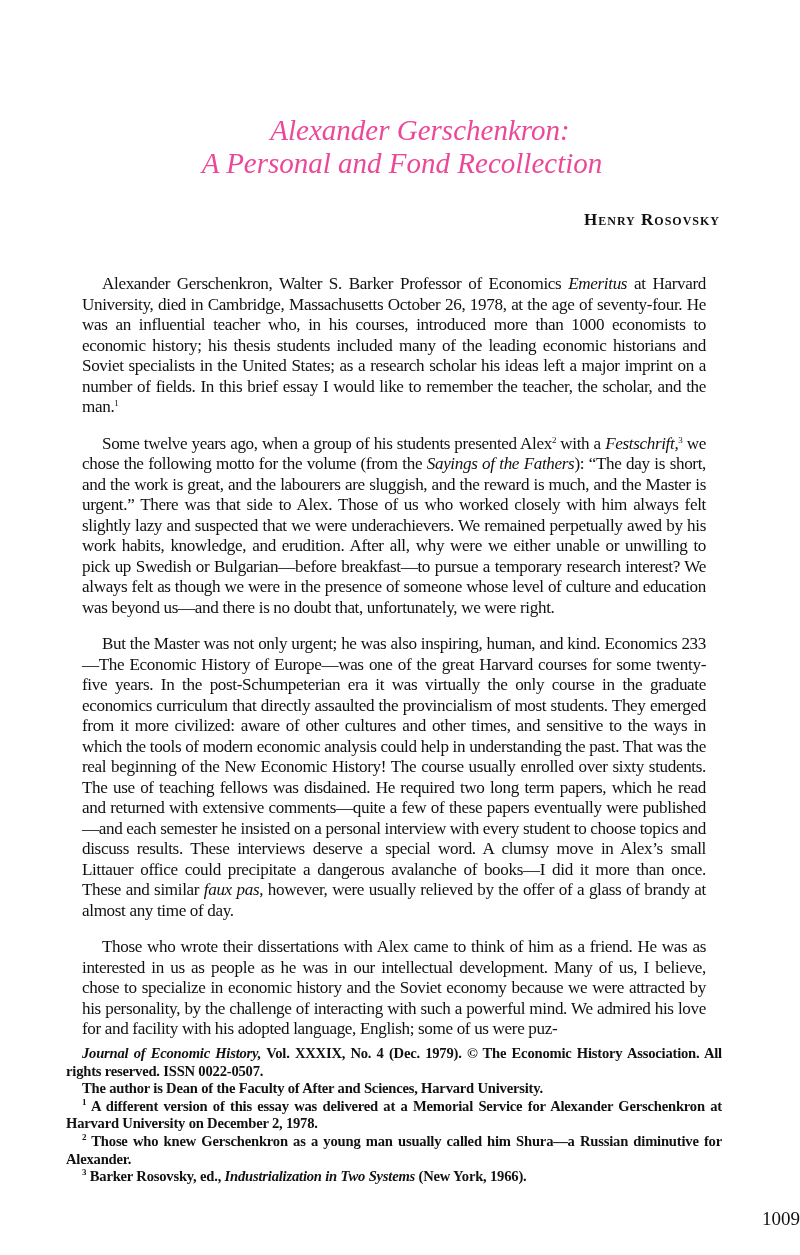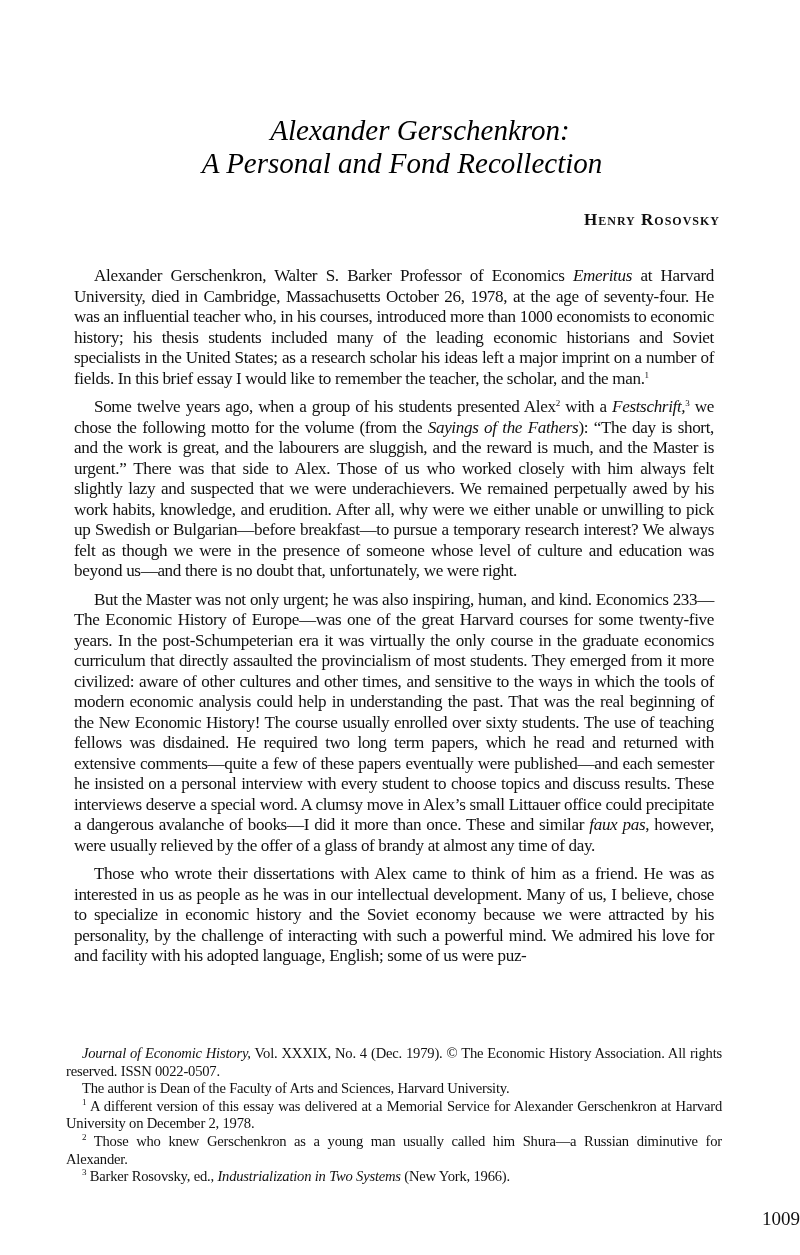--- a/index.html
+++ b/index.html
@@ -3,40 +3,41 @@
 <meta charset="utf-8">
 <style>
   html, body { margin: 0; padding: 0; background: #ffffff; }
   body {
     width: 800px; height: 1255px; position: relative; overflow: hidden;
     font-family: "Liberation Serif", "DejaVu Serif", serif;
     color: #111111;
   }
   .title {
     position: absolute; left: 0; width: 800px; text-align: center;
-    font-style: italic; font-size: 29px; line-height: 33px; color: #000000;
+    font-style: italic; font-size: 29px; line-height: 33px; color: #ec4899;
   }
   .title.l1 { top: 114px; padding-left: 40px; box-sizing: border-box; }
   .title.l2 { top: 147px; padding-left: 4px; box-sizing: border-box; }
   .author {
     position: absolute; top: 210px; left: 480px; width: 240px; text-align: right;
     font-size: 17px; letter-spacing: 1px; font-variant: small-caps; font-weight: bold;
   }
   .body-text {
     position: absolute; left: 66px; width: 656px;
     font-size: 17.1px; line-height: 20.5px; text-align: justify;
     font-family: "Liberation Serif", serif;
     letter-spacing: -0.35px;
   }
-  .body-text p { margin: 8px; text-indent: 20px; }
+  .body-text p { margin: 16px; text-indent: 20px; }
   .p1 { top: 258px; }
   .notes {
     position: absolute; left: 66px; width: 656px; top: 1045px;
     font-size: 14.6px; line-height: 17.6px; text-align: justify;
     letter-spacing: -0.2px;
+    font-weight: bold;
   }
   .notes p { margin: 0; text-indent: 16px; }
   .page-number {
     position: absolute; top: 1208px; left: 0; width: 800px; text-align: right;
     font-size: 19px; padding-left: 40px; box-sizing: border-box;
   }
   sup { font-size: 9px; vertical-align: 6px; line-height: 0; }
   i { font-style: italic; }
 </style>
 </head>
@@ -48,19 +49,19 @@
 
 <div class="body-text p1">
   <p><span>Alexander Gerschenkron, Walter S. Barker Professor of Economics </span><i>Emeritus</i><span> at Harvard University, died in Cambridge, Massachusetts October 26, 1978, at the age of seventy-four. He was an influential teacher who, in his courses, introduced more than 1000 economists to economic history; his thesis students included many of the leading economic historians and Soviet specialists in the United States; as a research scholar his ideas left a major imprint on a number of fields. In this brief essay I would like to remember the teacher, the scholar, and the man.</span><sup>1</sup></p>
   <p><span>Some twelve years ago, when a group of his students presented Alex</span><sup>2</sup><span> with a </span><i>Festschrift,</i><sup>3</sup><span> we chose the following motto for the volume (from the </span><i>Sayings of the Fathers</i><span>): “The day is short, and the work is great, and the labourers are sluggish, and the reward is much, and the Master is urgent.” There was that side to Alex. Those of us who worked closely with him always felt slightly lazy and suspected that we were underachievers. We remained perpetually awed by his work habits, knowledge, and erudition. After all, why were we either unable or unwilling to pick up Swedish or Bulgarian—before breakfast—to pursue a temporary research interest? We always felt as though we were in the presence of someone whose level of culture and education was beyond us—and there is no doubt that, unfortunately, we were right.</span></p>
   <p><span>But the Master was not only urgent; he was also inspiring, human, and kind. Economics 233—The Economic History of Europe—was one of the great Harvard courses for some twenty-five years. In the post-Schumpeterian era it was virtually the only course in the graduate economics curriculum that directly assaulted the provincialism of most students. They emerged from it more civilized: aware of other cultures and other times, and sensitive to the ways in which the tools of modern economic analysis could help in understanding the past. That was the real beginning of the New Economic History! The course usually enrolled over sixty students. The use of teaching fellows was disdained. He required two long term papers, which he read and returned with extensive comments—quite a few of these papers eventually were published—and each semester he insisted on a personal interview with every student to choose topics and discuss results. These interviews deserve a special word. A clumsy move in Alex’s small Littauer office could precipitate a dangerous avalanche of books—I did it more than once. These and similar </span><i>faux pas</i><span>, however, were usually relieved by the offer of a glass of brandy at almost any time of day.</span></p>
   <p><span>Those who wrote their dissertations with Alex came to think of him as a friend. He was as interested in us as people as he was in our intellectual development. Many of us, I believe, chose to specialize in economic history and the Soviet economy because we were attracted by his personality, by the challenge of interacting with such a powerful mind. We admired his love for and facility with his adopted language, English; some of us were puz-</span></p>
 </div>
 
 <div class="notes">
   <p><i>Journal of Economic History,</i><span> Vol. XXXIX, No. 4 (Dec. 1979). © The Economic History Association. All rights reserved. ISSN 0022-0507.</span></p>
-  <p><span>The author is Dean of the Faculty of Arts and Sciences, Harvard University.</span></p>
+  <p><span>The author is Dean of the Faculty of After and Sciences, Harvard University.</span></p>
   <p><sup>1</sup><span> A different version of this essay was delivered at a Memorial Service for Alexander Gerschenkron at Harvard University on December 2, 1978.</span></p>
   <p><sup>2</sup><span> Those who knew Gerschenkron as a young man usually called him Shura—a Russian diminutive for Alexander.</span></p>
   <p><sup>3</sup><span> Barker Rosovsky, ed., </span><i>Industrialization in Two Systems</i><span> (New York, 1966).</span></p>
 </div>
 
 <div class="page-number">1009</div>
 
 </body></html>

